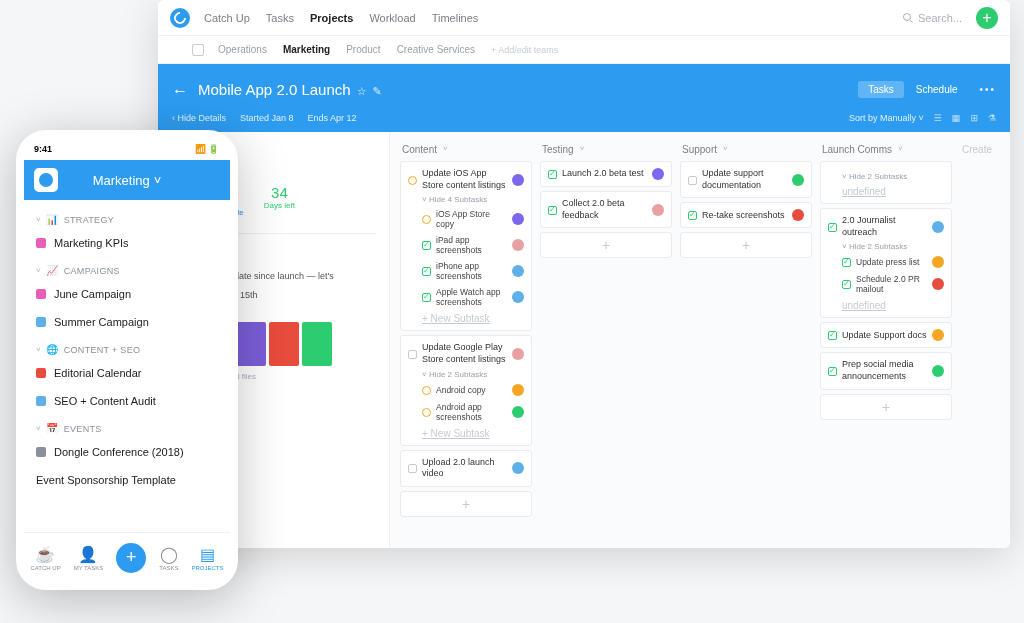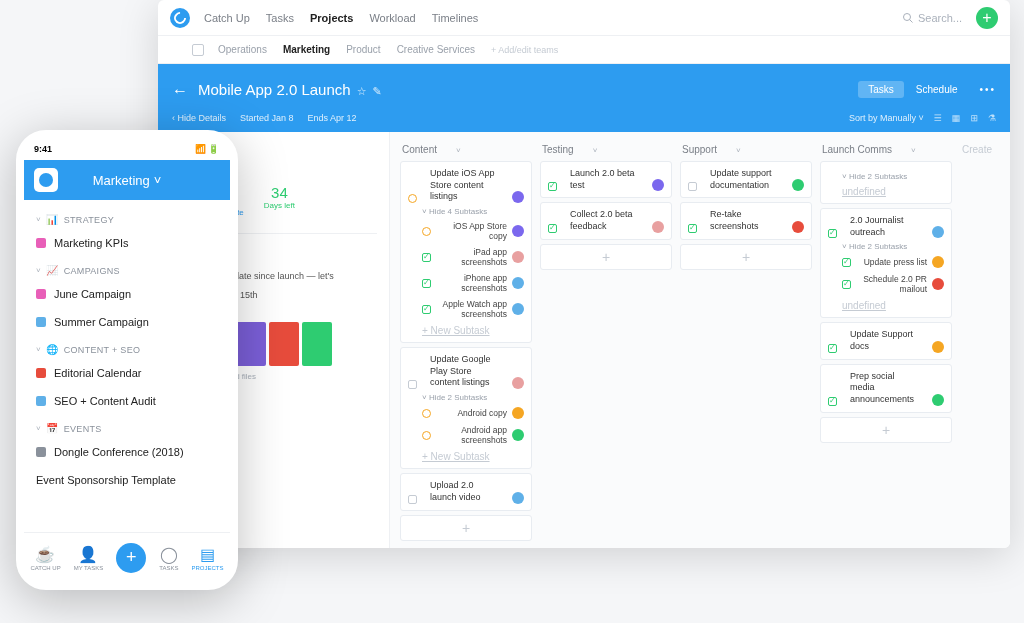--- a/index.html
+++ b/index.html
@@ -46,33 +46,33 @@
 .stat.done::before { content:"✓"; color:#2d9cf0; font-size:8px; display:block; margin-bottom:-2px;}
 .panel-sep { height: 1px; background: #eef0f3; margin: 6px 0; }
 .avatar-sm { width: 22px; height: 22px; border-radius: 50%; background: #e8a0a0; display: inline-block; }
 .panel-text { font-size: 9px; color: #555; line-height: 1.4; margin: 6px 0; }
 .thumbs { display: flex; gap: 3px; margin: 6px 0; }
 .thumb { width: 30px; height: 44px; border-radius: 2px; }
 .panel-meta { font-size: 8px; color: #aab1bb; margin-top: 6px; }
 
 .board { flex: 1; display: flex; gap: 8px; padding: 10px; overflow-x: auto; }
 .column { width: 132px; flex-shrink: 0; }
-.col-title { font-size: 10px; color: #7a7f87; padding: 2px 2px 6px; display: flex; align-items: flex-end; gap: 19px; }
+.col-title { font-size: 10px; color: #7a7f87; padding: 2px 2px 6px; display: flex; align-items: flex-start; gap: 6px; }
 .col-title .chev { font-size: 8px; color: #aab1bb; }
 .card { background: #fff; border: 1px solid #e8ecf1; border-radius: 3px; padding: 6px 7px; margin-bottom: 4px; font-size: 9px; color: #333; position: relative; }
-.card-row { display: flex; align-items: flex-end; gap: 13px; }
+.card-row { display: flex; align-items: center; gap: 5px; }
 .card-check { width: 9px; height: 9px; border: 1.3px solid #c5cbd3; border-radius: 2px; flex-shrink: 0; margin-top: 1px; }
 .card-check.done { border-color: #2ecc71; position: relative; }
 .card-check.done::after { content:"✓"; position: absolute; top:-2px; left:0; color:#2ecc71; font-size:8px; }
 .card-check.circ { border-radius: 50%; }
 .card-check.circ.orange { border-color: #f5a623; }
 .card-text { flex: 1; line-height: 1.3; }
 .card-av { width: 12px; height: 12px; border-radius: 50%; flex-shrink: 0; }
 .subtask-hdr { font-size: 8px; color: #9aa1ab; padding: 4px 0 2px 14px; cursor: pointer; }
-.subtask { display: flex; align-items: center; gap: 5px; padding: 3px 0 3px 14px; font-size: 8.5px; color: #444; text-align: right; }
+.subtask { display: flex; align-items: center; gap: 5px; padding: 3px 0 3px 14px; font-size: 8.5px; color: #444; }
 .new-sub { font-size: 10px; color: #c5cbd3; padding: 3px 0 0 14px; text-decoration: underline; }
 .col-add { text-align: center; color: #c5cbd3; font-size: 14px; padding: 4px; cursor: pointer; background:#fff; border:1px solid #e8ecf1; border-radius:3px; }
 .create-col { color: #c5cbd3; font-size: 10px; padding: 2px; }
 
 
 .phone { position: absolute; left: 16px; top: 130px; width: 222px; height: 460px; background: #fff; border-radius: 30px; box-shadow: 0 10px 50px rgba(0,0,0,.25); overflow: hidden; border: 8px solid #fff; }
 .phone-notch { position: absolute; top: 0; left: 50%; transform: translateX(-50%); width: 90px; height: 18px; background: #fff; border-radius: 0 0 12px 12px; z-index: 3; }
 .phone-status { height: 22px; display: flex; align-items: center; justify-content: space-between; padding: 0 10px; font-size: 9px; font-weight: 600; }
 .phone-header { background: #2d9cf0; color: #fff; height: 40px; display: flex; align-items: center; padding: 0 10px; }
 .phone-logo { width: 24px; height: 24px; background: #fff; border-radius: 5px; display: flex; align-items: center; justify-content: center; margin-right: auto; }

